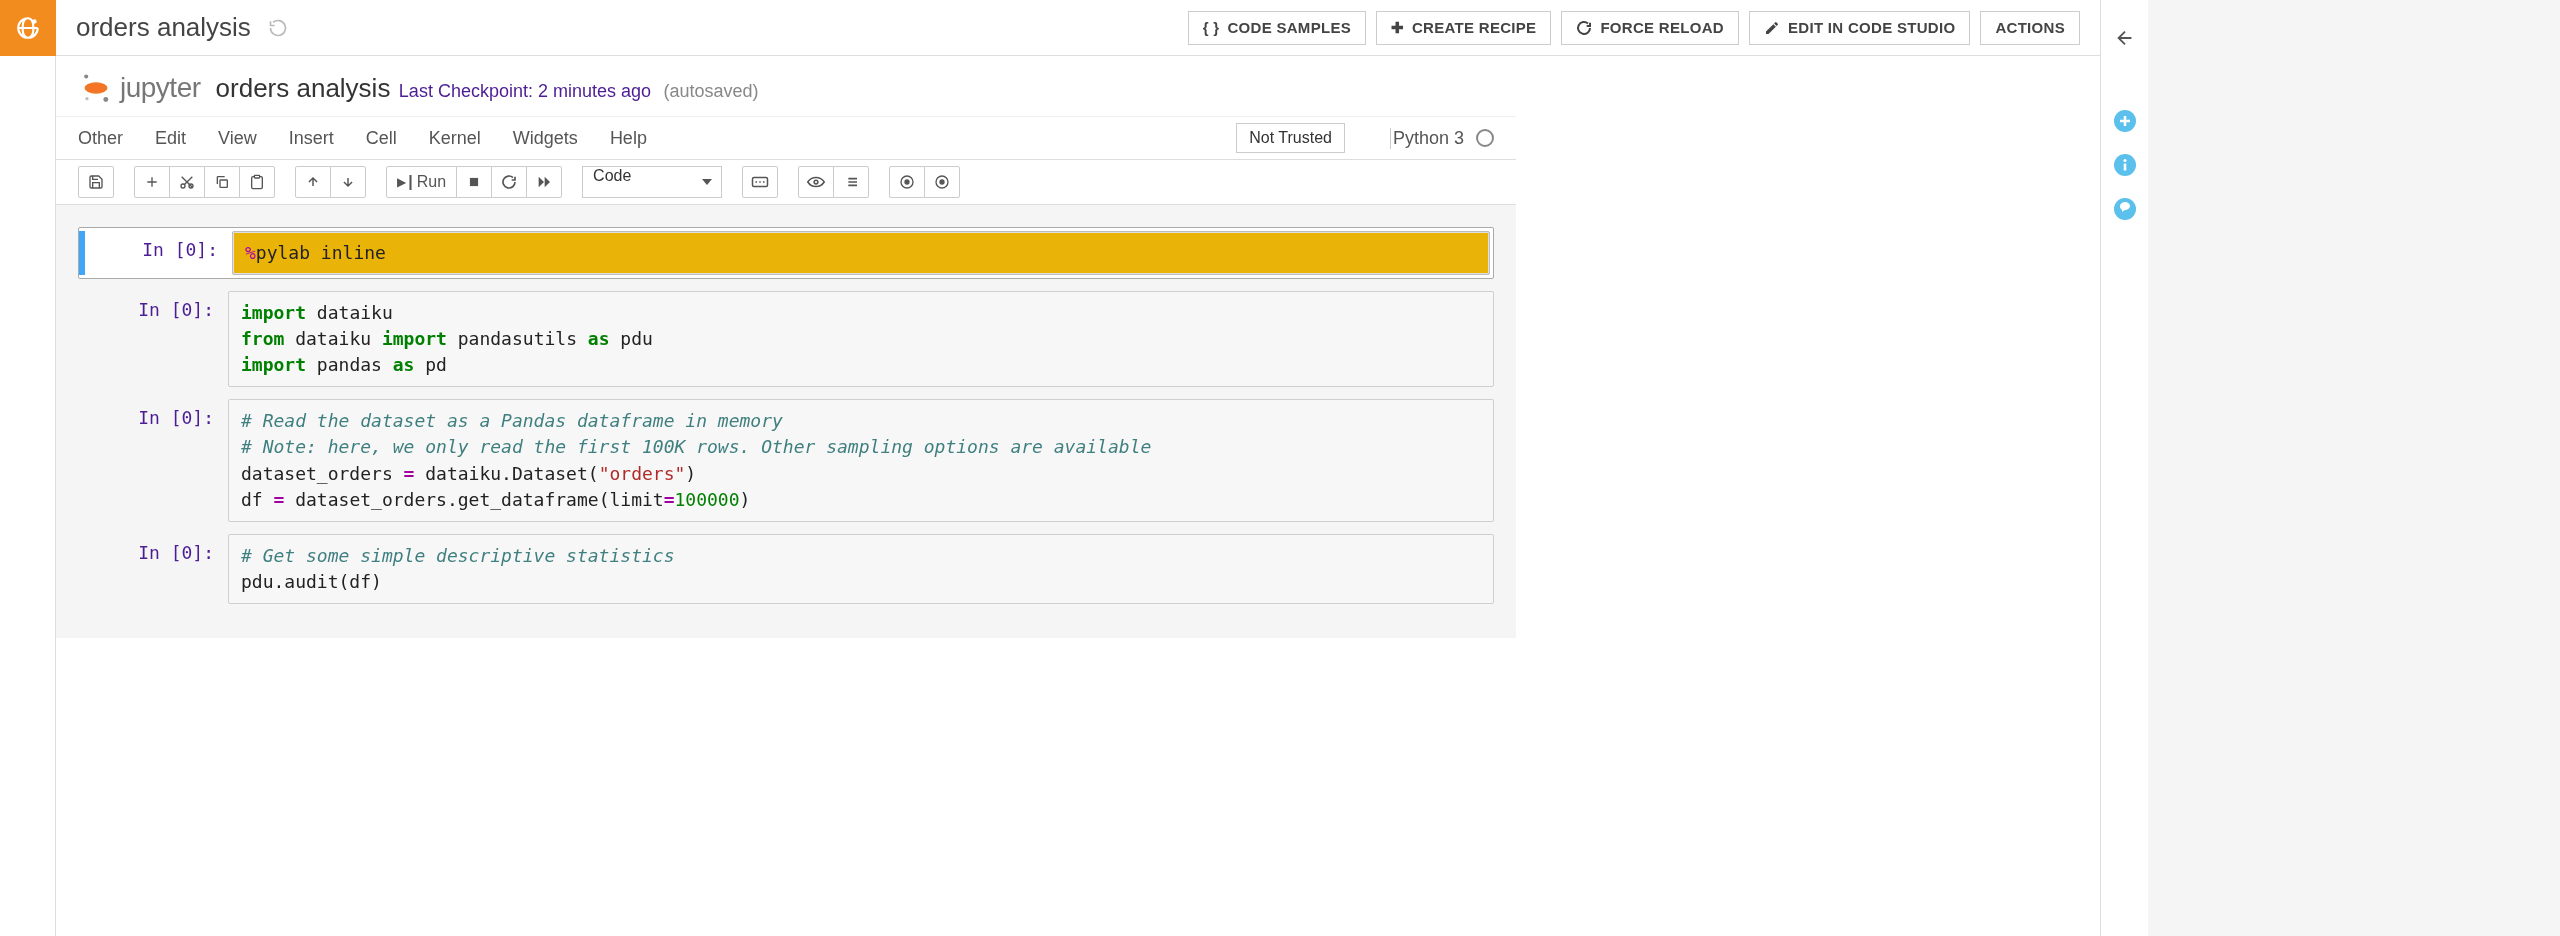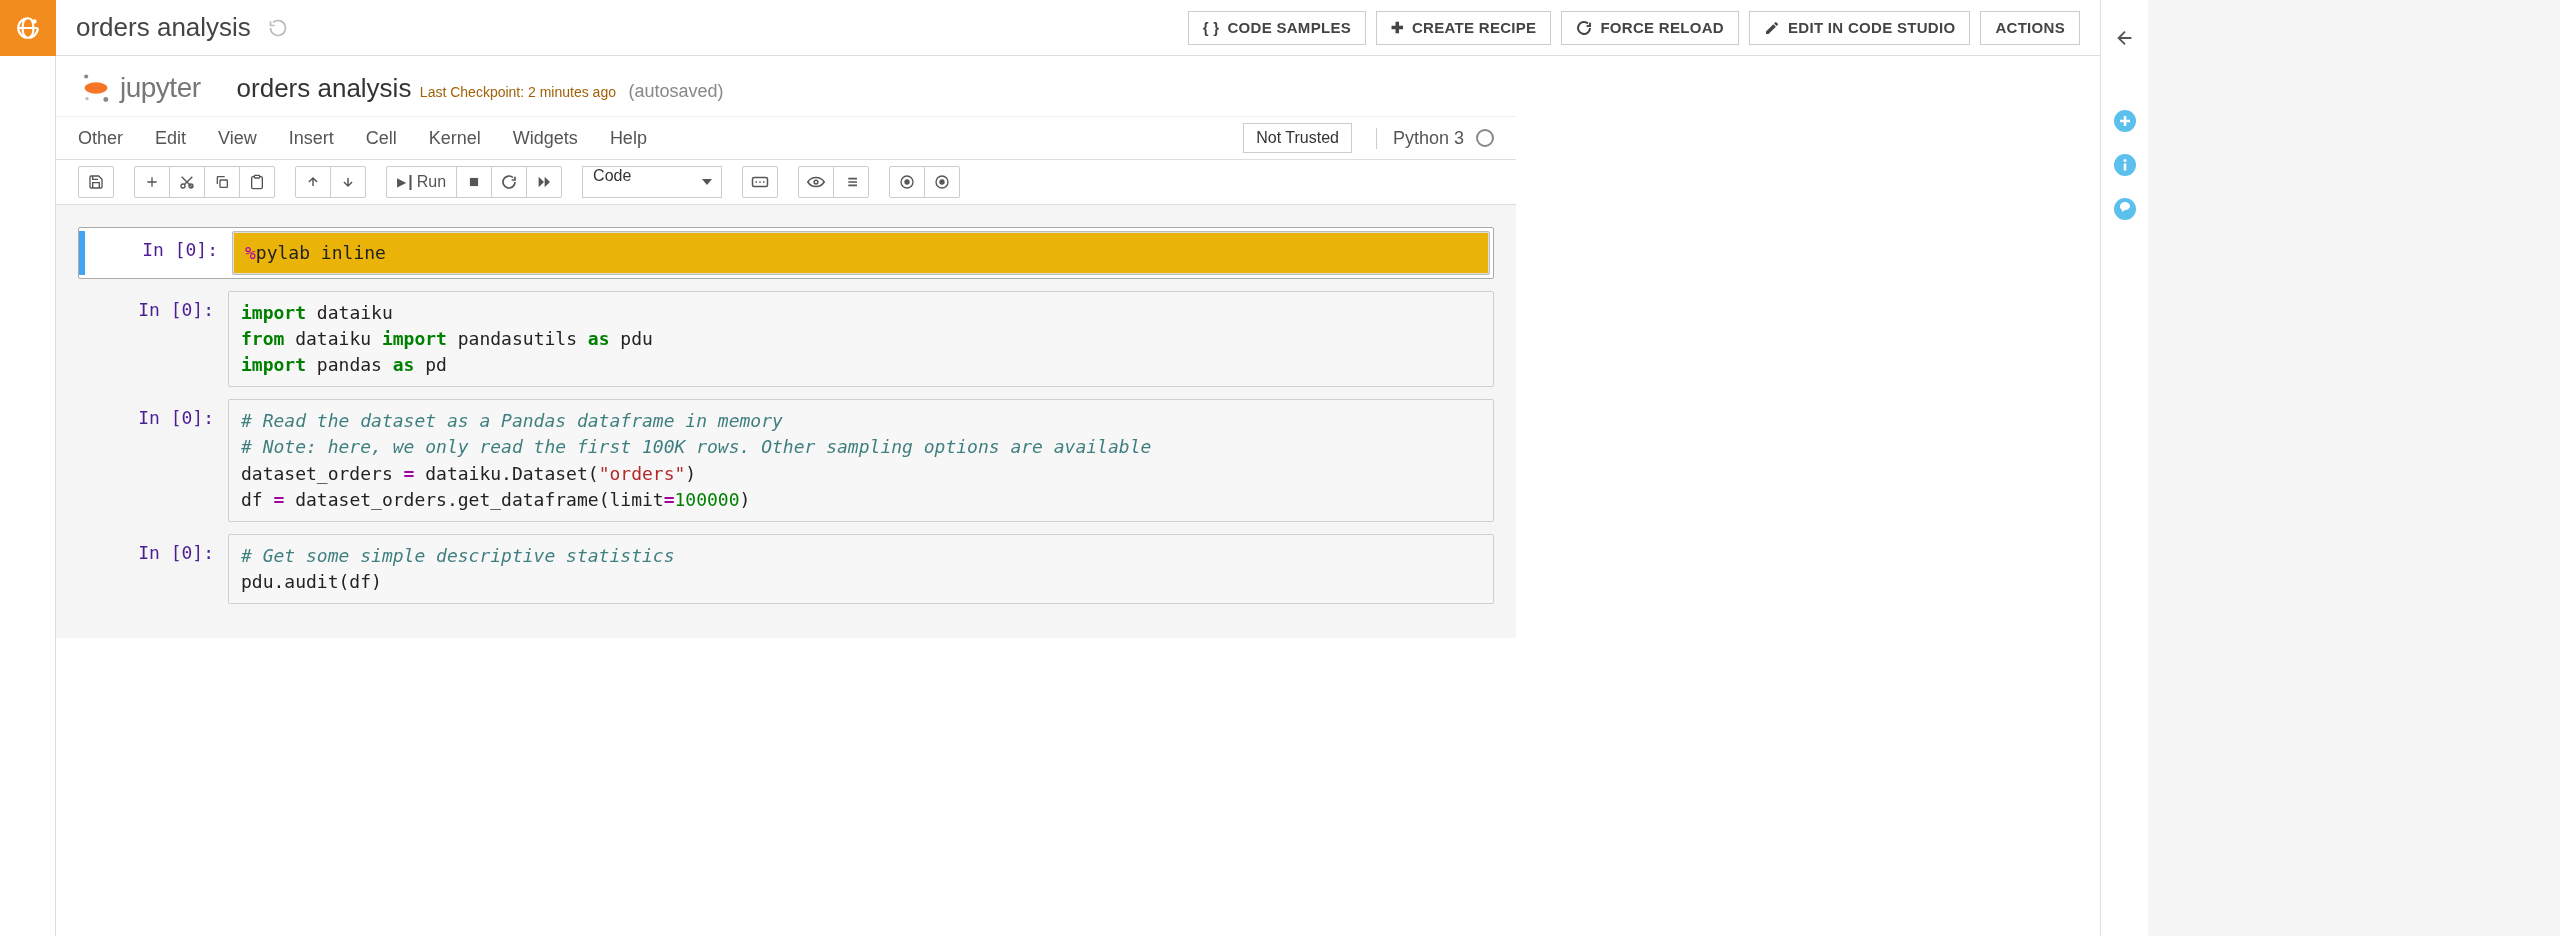--- a/index.html
+++ b/index.html
@@ -21,34 +21,34 @@
 .spacer { flex: 1; }
 .top-buttons { display: flex; gap: 10px; }
 .top-btn { border: 1px solid #ccc; background: #fff; padding: 7px 14px; font-size: 15px; font-weight: 700; color: #444; display: flex; align-items: center; gap: 8px; cursor: pointer; letter-spacing: 0.3px; }
 .top-btn-icon { font-size: 15px; font-weight: 700; }
 
 
 .notebook-wrap { flex: 1; overflow: auto; display: flex; flex-direction: column; }
 .nb-container { max-width: 1460px; width: 100%; margin: 0; background: #fff; }
 
 
-.jupyter-header { display: flex; align-items: center; padding: 14px 22px 10px 22px; gap: 36px; background: #fff; }
+.jupyter-header { display: flex; align-items: center; padding: 14px 22px 10px 22px; gap: 15px; background: #fff; }
 .jupyter-logo { display: flex; align-items: center; gap: 6px; }
 .jupyter-logo-mark { width: 36px; height: 36px; display: flex; align-items: center; justify-content: center; }
 .jupyter-word { font-size: 28px; color: #777; font-weight: 400; letter-spacing: -0.5px; }
 .jupyter-title { font-size: 26px; color: #333; }
-.jupyter-checkpoint { font-size: 14px; color: #a16207; margin-left: 4px; }
+.jupyter-checkpoint { font-size: 18px; color: #4c1d95; margin-left: 4px; }
 .jupyter-autosave { font-size: 18px; color: #888; margin-left: 8px; }
 
 
 .jupyter-menubar { display: flex; align-items: center; padding: 6px 22px; border-top: 1px solid #eee; border-bottom: 1px solid #ddd; background: #fff; }
 .jupyter-menu-items { display: flex; gap: 32px; }
 .jupyter-menu-item { font-size: 18px; color: #555; cursor: pointer; padding: 4px 0; }
 .jupyter-trust { margin-left: auto; border: 1px solid #ccc; padding: 5px 12px; font-size: 16px; color: #333; cursor: pointer; }
-.jupyter-kernel { margin-left: 24px; font-size: 18px; color: #555; display: flex; align-items: center; gap: 12px; border-left: 1px solid #ccc; padding-left: 16px; text-align: right; }
+.jupyter-kernel { margin-left: 45px; font-size: 18px; color: #555; display: flex; align-items: center; gap: 12px; border-left: 1px solid #ccc; padding-left: 2px; text-align: right; }
 .kernel-circle { width: 18px; height: 18px; border: 2px solid #888; border-radius: 50%; }
 
 
 .jupyter-toolbar { display: flex; align-items: center; padding: 6px 22px; gap: 6px; border-bottom: 1px solid #ddd; background: #fff; }
 .tb-btn { border: 1px solid #ccc; background: #fff; width: 36px; height: 32px; display: flex; align-items: center; justify-content: center; cursor: pointer; font-size: 15px; color: #555; border-radius: 2px; }
 .tb-btn.run { width: auto; padding: 0 10px; gap: 4px; font-size: 16px; }
 .tb-btn.run .triangle { font-size: 12px; }
 .tb-group { display: flex; gap: 0; }
 .tb-group .tb-btn { border-radius: 0; margin-left: -1px; }
 .tb-group .tb-btn:first-child { border-radius: 2px 0 0 2px; margin-left: 0; }

